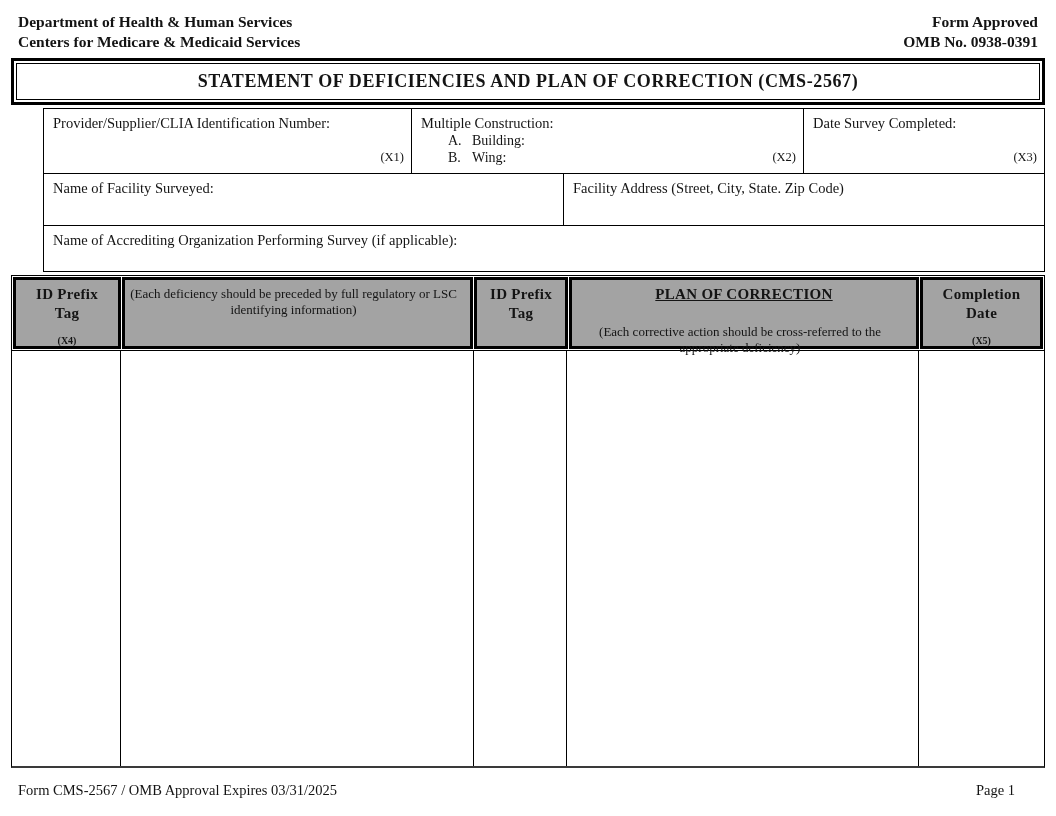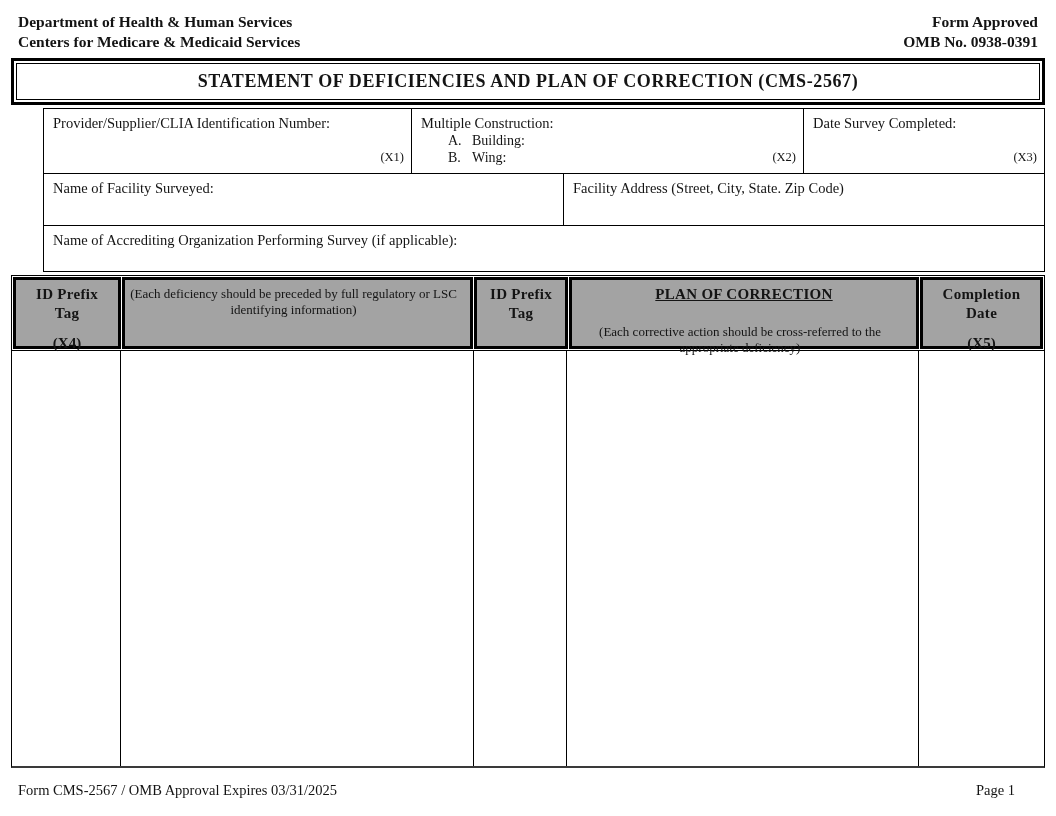--- a/index.html
+++ b/index.html
@@ -42,21 +42,21 @@
   .hc1{width:108px;}
   .hc2{width:351px;}
   .hc3{width:94px;}
   .hc4{width:350px;gap:19px;}
   .hc5{flex:1;}
   .htitle{font-weight:bold;font-size:15px;line-height:19px;letter-spacing:0.3px;}
   .htitle.narrow{max-width:72px;}
   .htitle.narrow5{max-width:96px;}
   .htitle.underline{text-decoration:underline;}
   .hcaption{font-size:13px;line-height:16px;padding:1px 12px 0 4px;}
-  .hmarker{font-weight:bold;font-size:15px;margin-top:12px;}
+  .hmarker{font-weight:bold;font-size:10px;margin-top:12px;}
   
   .grid-body{display:flex;height:417px;border:1px solid #000;border-top:none;border-bottom:2px solid #3a3a3a;box-sizing:border-box;background:#fff;}
   .bcell{box-sizing:border-box;}
   .bcell + .bcell{border-left:1px solid #000;}
   .bc1{width:108px;}
   .bc2{width:353px;}
   .bc3{width:93px;}
   .bc4{width:352px;}
   .bc5{flex:1;}
   

